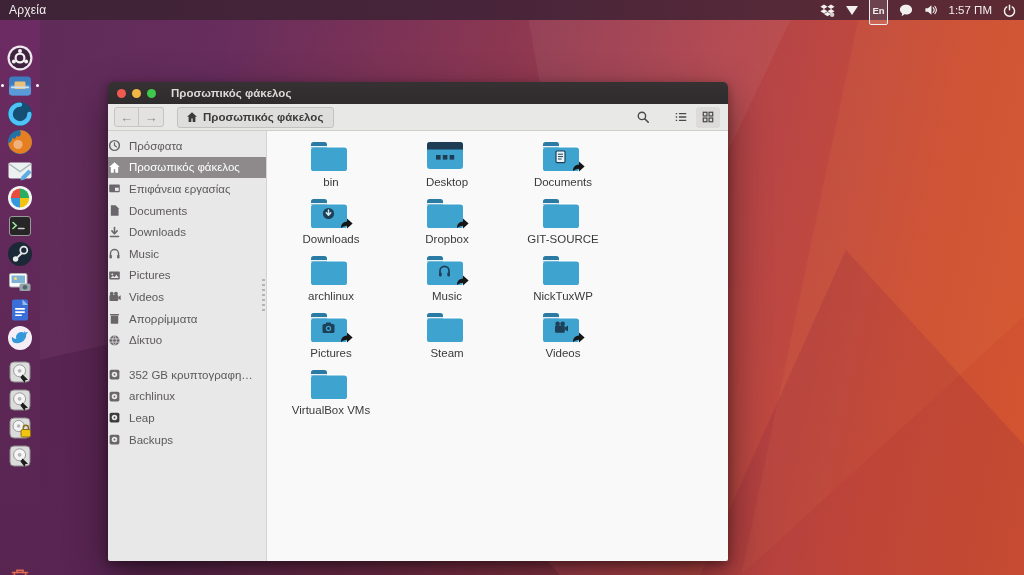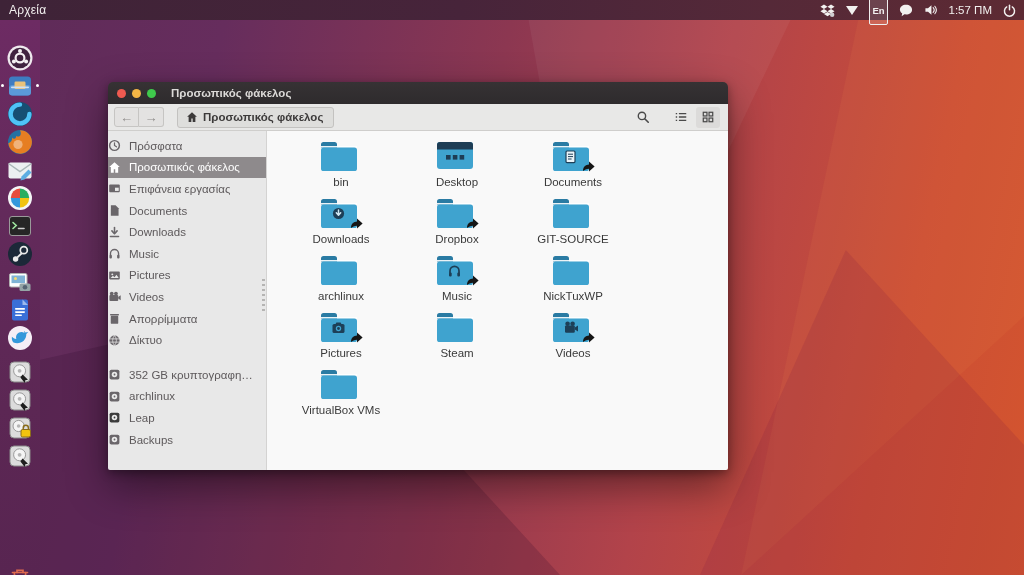--- a/index.html
+++ b/index.html
@@ -33,21 +33,21 @@
   
   #launcher { position:absolute; left:0; top:20px; width:40px; height:555px;
     background:linear-gradient(180deg,#6d2b63 0%,#632a5b 35%,#5c2754 70%,#582551 100%);
     z-index:40; }
   .l-item { position:absolute; left:6px; width:28px; height:28px; border-radius:6px; }
   .l-item svg { width:28px; height:28px; display:block; }
   .l-dot { position:absolute; width:3px; height:3px; border-radius:50%; background:#fff; top:12px; }
   .l-dot.left { left:-5px; } .l-dot.right { right:-5px; }
 
   
-  #window { position:absolute; left:108px; top:82px; width:620px; height:388px;
+  #window { position:absolute; left:108px; top:82px; width:620px; height:479px;
     border-radius:5px 5px 2px 2px; box-shadow:0 16px 42px rgba(0,0,0,.45),0 3px 10px rgba(0,0,0,.35);
     display:flex; flex-direction:column; z-index:30; overflow:hidden; }
   #titlebar { height:22px; background:linear-gradient(180deg,#363234 0%,#2e2b2d 100%);
     display:flex; align-items:center; flex:none; }
   .tl-btns { display:flex; gap:6px; margin-left:9px; }
   .tl { width:9px; height:9px; border-radius:50%; }
   .tl.close { background:#ef5a50; } .tl.min { background:#f3b545; } .tl.max { background:#3fc94c; }
   #win-title { color:#dcdad8; font-size:11.5px; font-weight:bold; margin-left:15px; }
 
   #toolbar { height:27px; background:#e8e8e7; border-bottom:1px solid #cfcecc;
@@ -77,21 +77,21 @@
   .sb-item.selected { background:#8e8a8c; color:#fff; }
   .sb-item.selected svg { color:#fff; }
   .sb-item .dark-icon { color:#3c3c3c; }
   #sb-devices { margin-top:13px; }
   .sb-label { white-space:nowrap; overflow:hidden; }
   #sb-grip { position:absolute; right:1px; top:148px; width:3px; height:34px;
     background:repeating-linear-gradient(180deg,#b5b4b3 0 2px,transparent 2px 5px); }
 
   #content { flex:1; background:#f9f9f9; }
   #file-grid { display:grid; grid-template-columns:repeat(3,116px); grid-auto-rows:57px;
-    padding:8px 0 0 16px; }
+    padding:8px 0 0 6px; }
   .file-cell { display:flex; flex-direction:column; align-items:center; justify-content:flex-start; }
   .file-icon { width:50px; height:36px; display:flex; align-items:flex-end; justify-content:center; }
   .file-icon svg { width:50px; height:36px; display:block; }
   .file-label { font-size:11.5px; color:#3a3a3a; margin-top:1px; text-align:center; white-space:nowrap; }
 </style>
 </head>
 <body>
 
 <div id="desktop">
   <div class="facet f1"></div>

